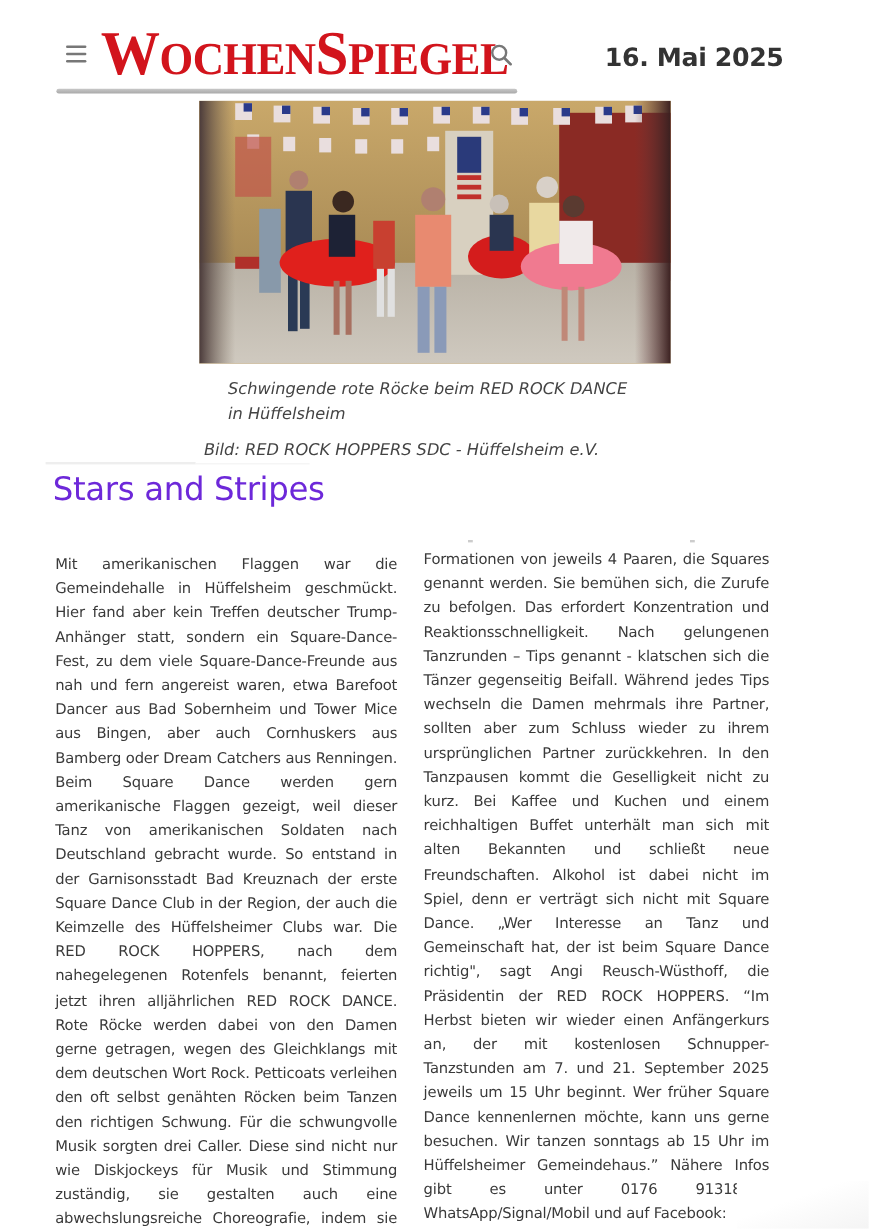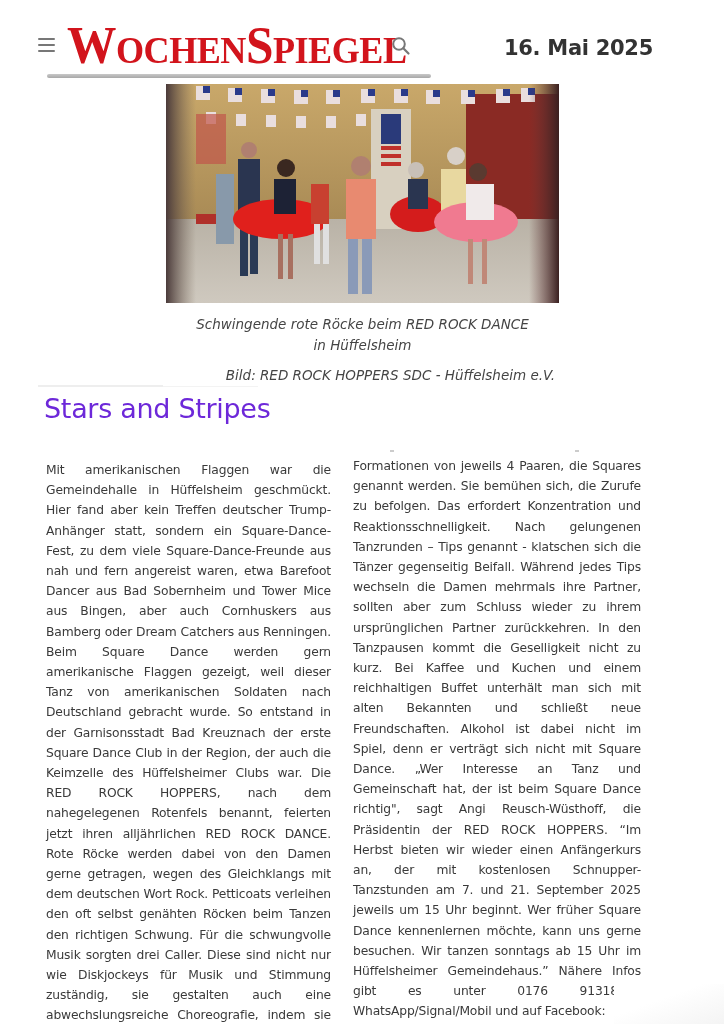--- a/index.html
+++ b/index.html
@@ -1,21 +1,21 @@
 <!DOCTYPE html>
 <html><head>
 <meta charset="utf-8">
 <style>
   html, body { margin: 0; padding: 0; }
   body {
     width: 724px; height: 1024px; background: #ffffff; position: relative; overflow: hidden;
     font-family: "DejaVu Sans", sans-serif; color: #333;
   }
   .header {
-    position: absolute; left: 30px; top: 18px; width: 384px; height: 58px;
+    position: absolute; left: 47px; top: 18px; width: 384px; height: 58px;
   }
   .header-rule {
     position: absolute; left: 47px; top: 74px; width: 384px; height: 4px;
     background: linear-gradient(#c8c8c8, #a8a8a8); border-radius: 2px;
   }
   .menu-icon { position: absolute; left: 8px; top: 20px; width: 17px; height: 14px; cursor: pointer; }
   .menu-icon span { display: block; height: 2px; background: #777; margin-bottom: 4px; border-radius: 1px; }
   .logo {
     position: absolute; left: 37px; top: 2px;
     font-family: "Liberation Serif", serif; font-weight: bold; color: #d2141c;
@@ -26,25 +26,25 @@
   .search-icon { position: absolute; left: 361px; top: 18px; width: 20px; height: 20px; cursor: pointer; }
   .date {
     position: absolute; left: 504px; top: 36px; font-size: 21px; font-weight: bold; color: #333;
     font-family: "DejaVu Sans", sans-serif; letter-spacing: -0.3px;
   }
   .photo {
     position: absolute; left: 166px; top: 84px; width: 393px; height: 219px; overflow: hidden;
     background: #b59a6a;
   }
   .caption {
-    position: absolute; left: 190px; top: 314px; width: 345px; text-align: center;
+    position: absolute; left: 190px; top: 314px; width: 345px; 
     font-style: italic; font-size: 13.5px; line-height: 21px; color: #444;
   }
   .credit {
-    position: absolute; left: 170px; top: 367px; width: 385px; text-align: right;
+    position: absolute; left: 170px; top: 367px; width: 385px; text-align: left;
     font-style: italic; font-size: 13.5px; color: #444;
   }
   .faint-rule { position: absolute; left: 38px; top: 385px; width: 125px; height: 2px; background: #eee; }
   .faint-rule2 { position: absolute; left: 163px; top: 386px; width: 95px; height: 1px; background: #f3f3f3; }
   .headline {
     position: absolute; left: 44px; top: 392px; font-size: 27px; line-height: 33px; color: #6d28d9;
     letter-spacing: -0.3px; font-family: "DejaVu Sans", sans-serif;
   }
   .col {
     position: absolute; font-size: 12.3px; line-height: 20.2px; color: #3a3a3a;

